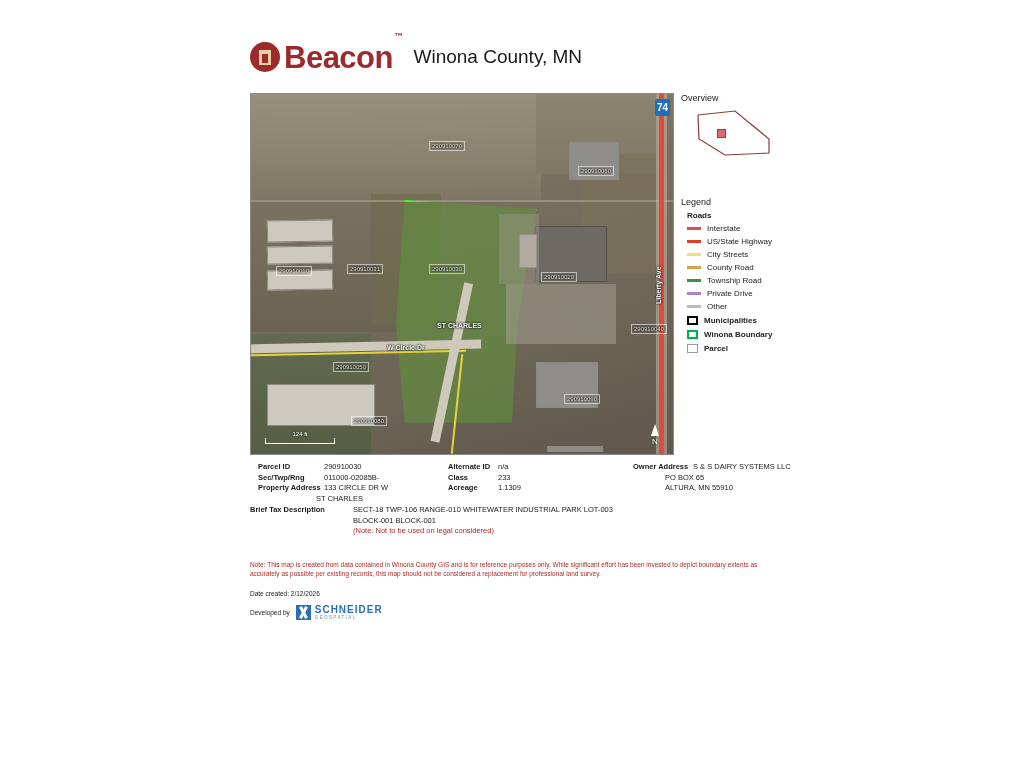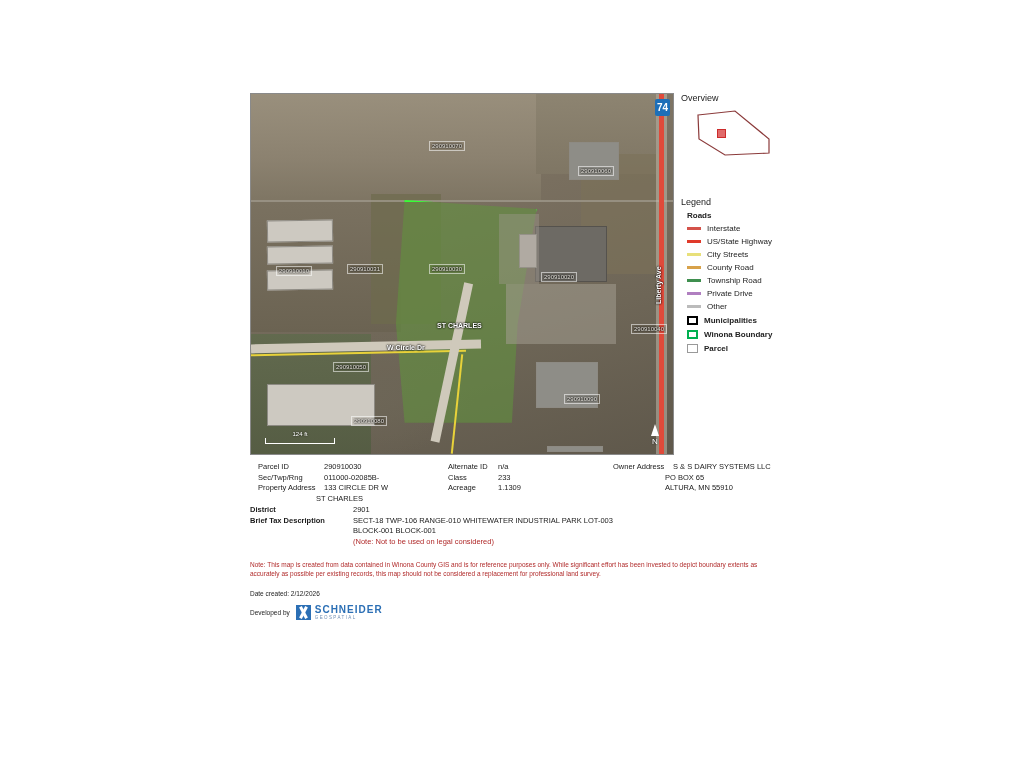--- a/index.html
+++ b/index.html
@@ -370,27 +370,27 @@
   }
   .attr-col { }
   .attr-col.c1 { width: 190px; }
   .attr-col.c2 { width: 165px; }
   .attr-col.c3 { width: 200px; }
   .attr-line {
     display: flex;
     line-height: 10.5px;
   }
   .attr-label {
-    font-weight: normal;
+    font-weight: bold;
     white-space: nowrap;
     padding-left: 8px;
   }
   .c1 .attr-label { width: 66px; }
   .c2 .attr-label { width: 50px; }
-  .c3 .attr-label { width: 60px; }
+  .c3 .attr-label { width: 60px; margin-left: 20px; }
   .attr-value { }
   .attr-indent { padding-left: 66px; line-height: 10.5px; }
 
   #attrs2 {
     position: absolute;
     left: 250px;
     top: 505px;
     width: 560px;
     font-size: 7.5px;
     color: #1a1a1a;
@@ -455,20 +455,27 @@
     color: #6f8fb5;
     letter-spacing: 1.4px;
     display: block;
   }
 </style>
 </head>
 <body>
 
 <div id="page">
 
+  <div id="header">
+    <div class="beacon-logo-mark"></div>
+    <div class="beacon-word">
+      <span>Beacon</span><span class="tm">™</span>
+    </div>
+    <div class="county-title">Winona County, MN</div>
+  </div>
 
   <div id="map">
     <div class="aerial"></div>
     <div class="field-top"></div>
     <div class="field-top2"></div>
     <div class="field-left"></div>
     <div class="field-green-lower"></div>
     <div class="grass-a"></div>
     <div class="grass-b"></div>
 
@@ -621,24 +628,20 @@
           <span class="attr-value">S &amp; S DAIRY SYSTEMS LLC</span>
         </div>
         <div style="padding-left:60px; line-height:10.5px;">PO BOX 65</div>
         <div style="padding-left:60px; line-height:10.5px;">ALTURA, MN 55910</div>
       </div>
     </div>
   </div>
 
   <div id="attrs2">
     <div class="attr2-line">
-      <span class="attr2-label">District</span>
-      <span class="attr2-value">2901</span>
-    </div>
-    <div class="attr2-line">
       <span class="attr2-label">Brief Tax Description</span>
       <span class="attr2-value">SECT-18 TWP-106 RANGE-010 WHITEWATER INDUSTRIAL PARK LOT-003</span>
     </div>
     <div class="attr2-indent">BLOCK-001 BLOCK-001</div>
     <div class="attr2-indent note-red">(Note: Not to be used on legal considered)</div>
   </div>
 
   <div id="disclaimer">Note: This map is created from data contained in Winona County GIS and is for reference purposes only. While significant effort has been invested to depict boundary extents as accurately as possible per existing records, this map should not be considered a replacement for professional land survey.</div>
 
   <div id="date-created">Date created: 2/12/2026</div>

